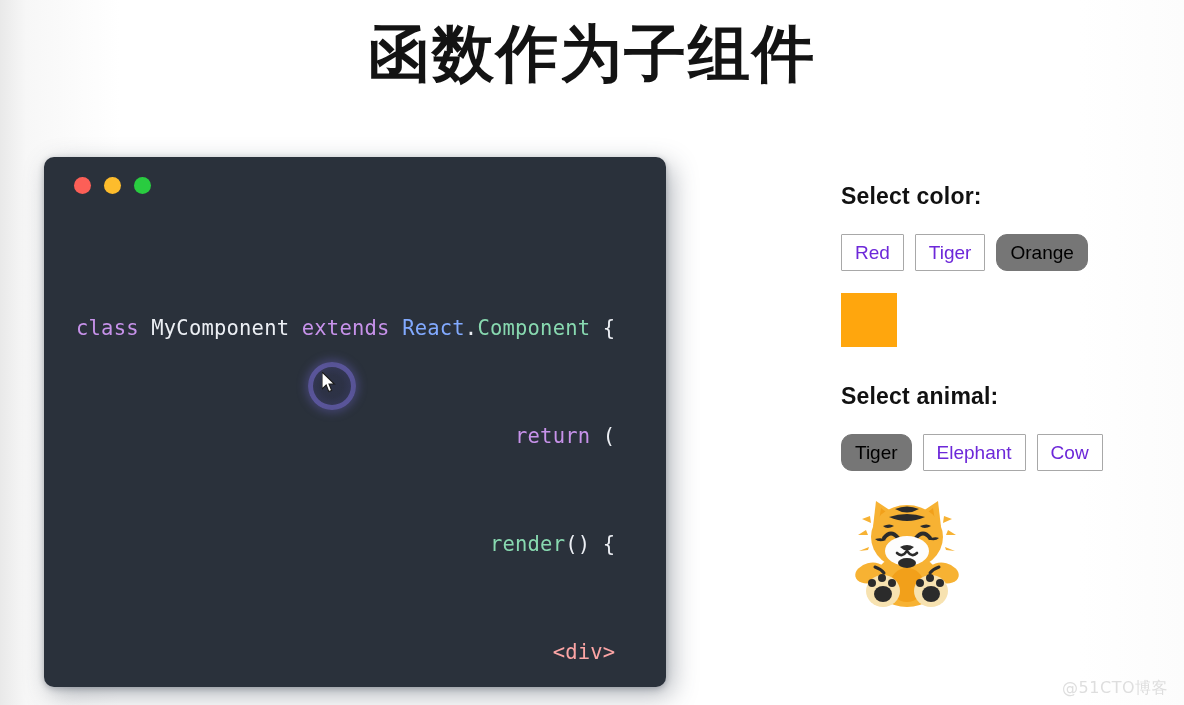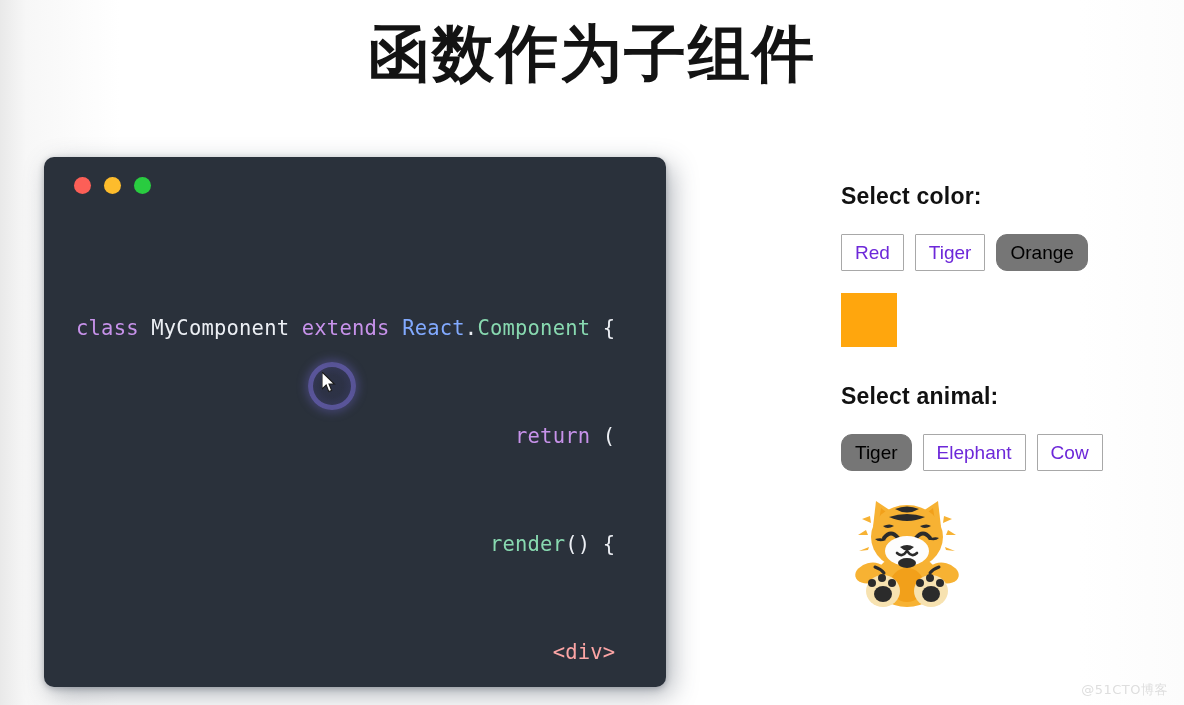--- a/index.html
+++ b/index.html
@@ -168,21 +168,21 @@
     width: 108px;
     height: 118px;
   }
 
   
   .watermark {
     position: absolute;
     right: 16px;
     bottom: 6px;
     font-family: "DejaVu Sans", "Liberation Sans", sans-serif;
-    font-size: 13px;
+    font-size: 16px;
     color: #dedede;
     letter-spacing: 0.5px;
   }
 </style>
 </head>
 <body>
 
 <div id="stage">
 
   <div class="slide-title">函数作为子组件</div>

